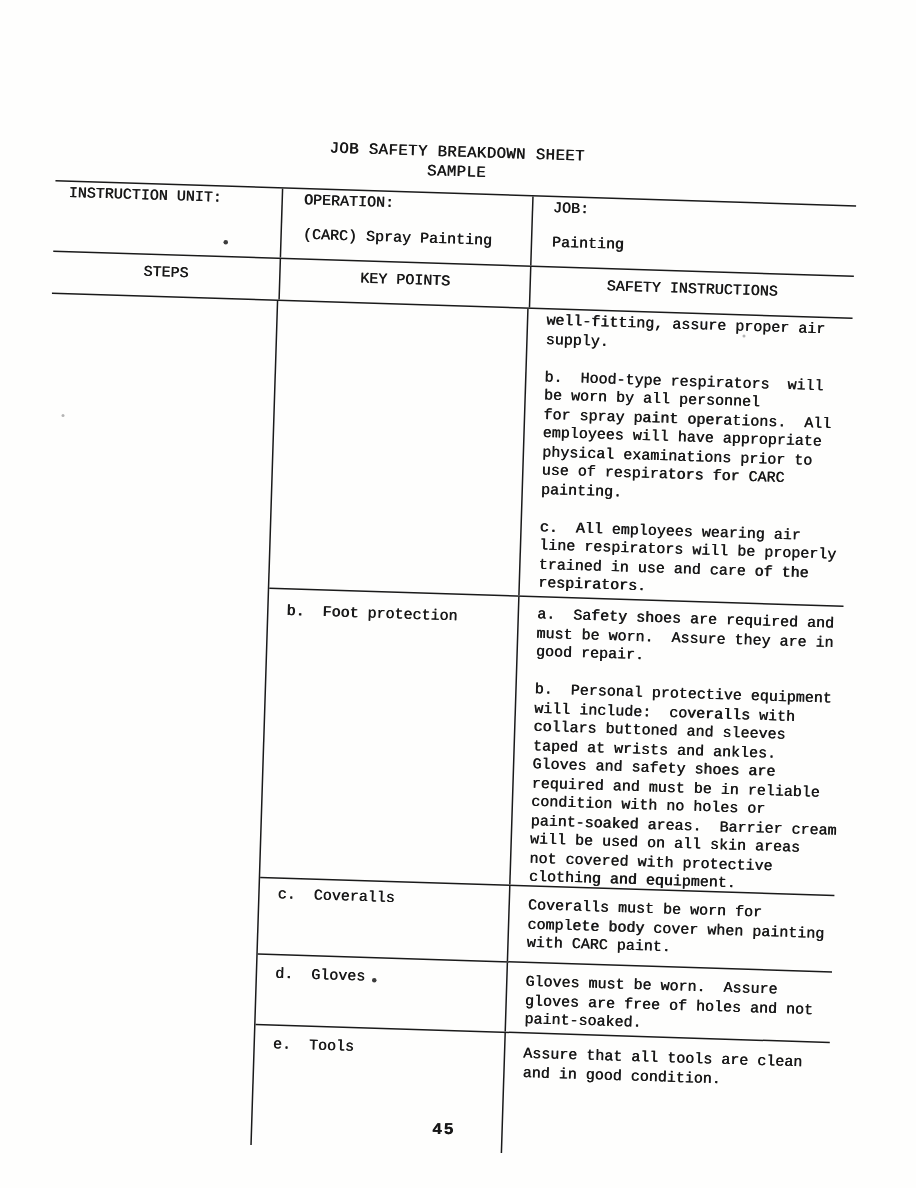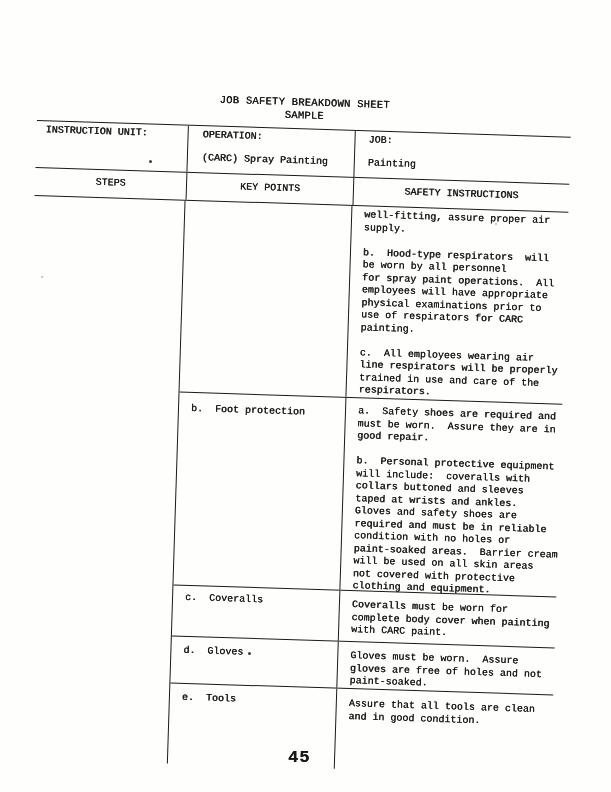--- a/index.html
+++ b/index.html
@@ -36,21 +36,21 @@
   .brow{display:flex;box-sizing:border-box;}
   .brow + .brow{border-top:1.5px solid #1a1a1a;}
   .kp{width:167px;box-sizing:border-box;border-right:1.5px solid #1a1a1a;
       padding-left:12px;white-space:pre;overflow:hidden;}
   .si{flex:1;box-sizing:border-box;padding-left:12px;white-space:pre;overflow:visible;}
   .r0{height:191px;} .r0 .si{padding-top:3px;}
   .r1{height:193px;} .r1 .kp{padding-top:10px;} .r1 .si{padding-top:7px;}
   .r2{height:51px;}  .r2 .kp{padding-top:6px;}  .r2 .si{padding-top:8px;}
   .r3{height:47px;}  .r3 .kp{padding-top:8px;}  .r3 .si{padding-top:8px;}
   .r4{height:81px;}  .r4 .kp{padding-top:8px;}  .r4 .si{padding-top:9px;}
-  .page-number{position:absolute;left:288px;top:748px;font-size:17px;font-weight:bold;letter-spacing:1px;}
+  .page-number{position:absolute;left:288px;top:748px;font-size:11px;font-weight:bold;letter-spacing:1px;}
   .speck{position:absolute;border-radius:50%;}
   .speck.dark{width:3px;height:3px;background:#3c3c3c;}
   .speck.faint{width:2px;height:2px;background:#b4b4b4;}
 </style>
 </head>
 <body>
 
 <div class="page">
 
   <div class="sheet">

